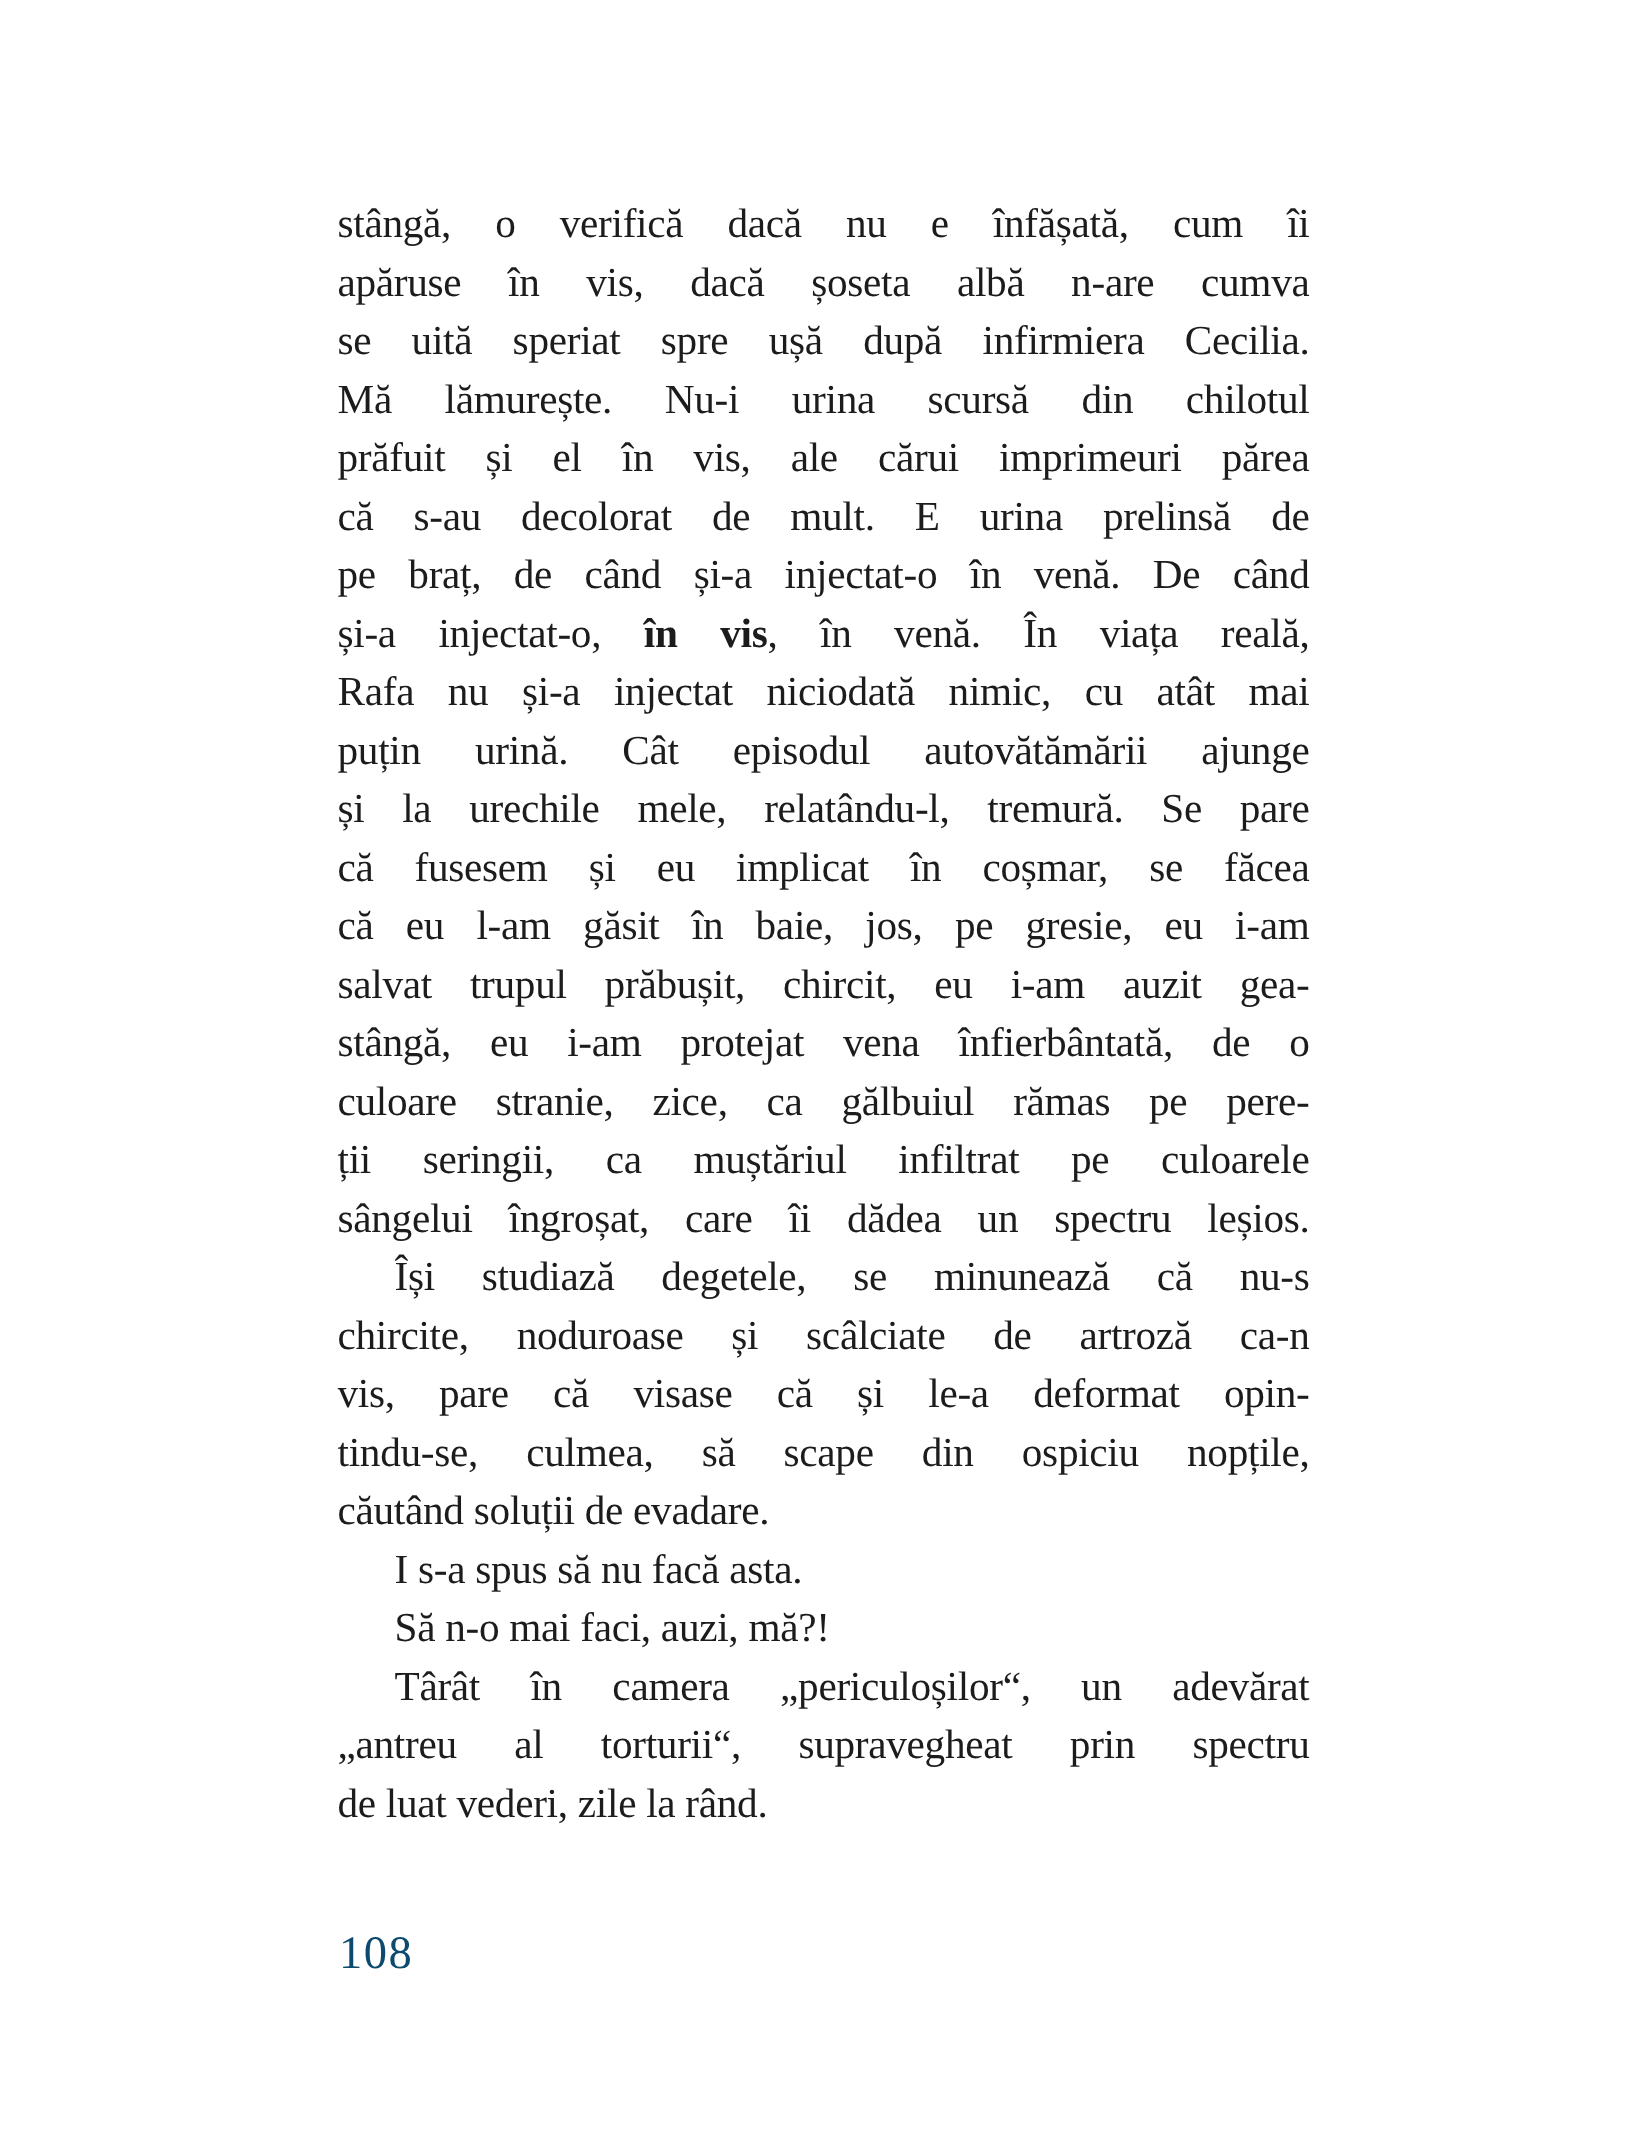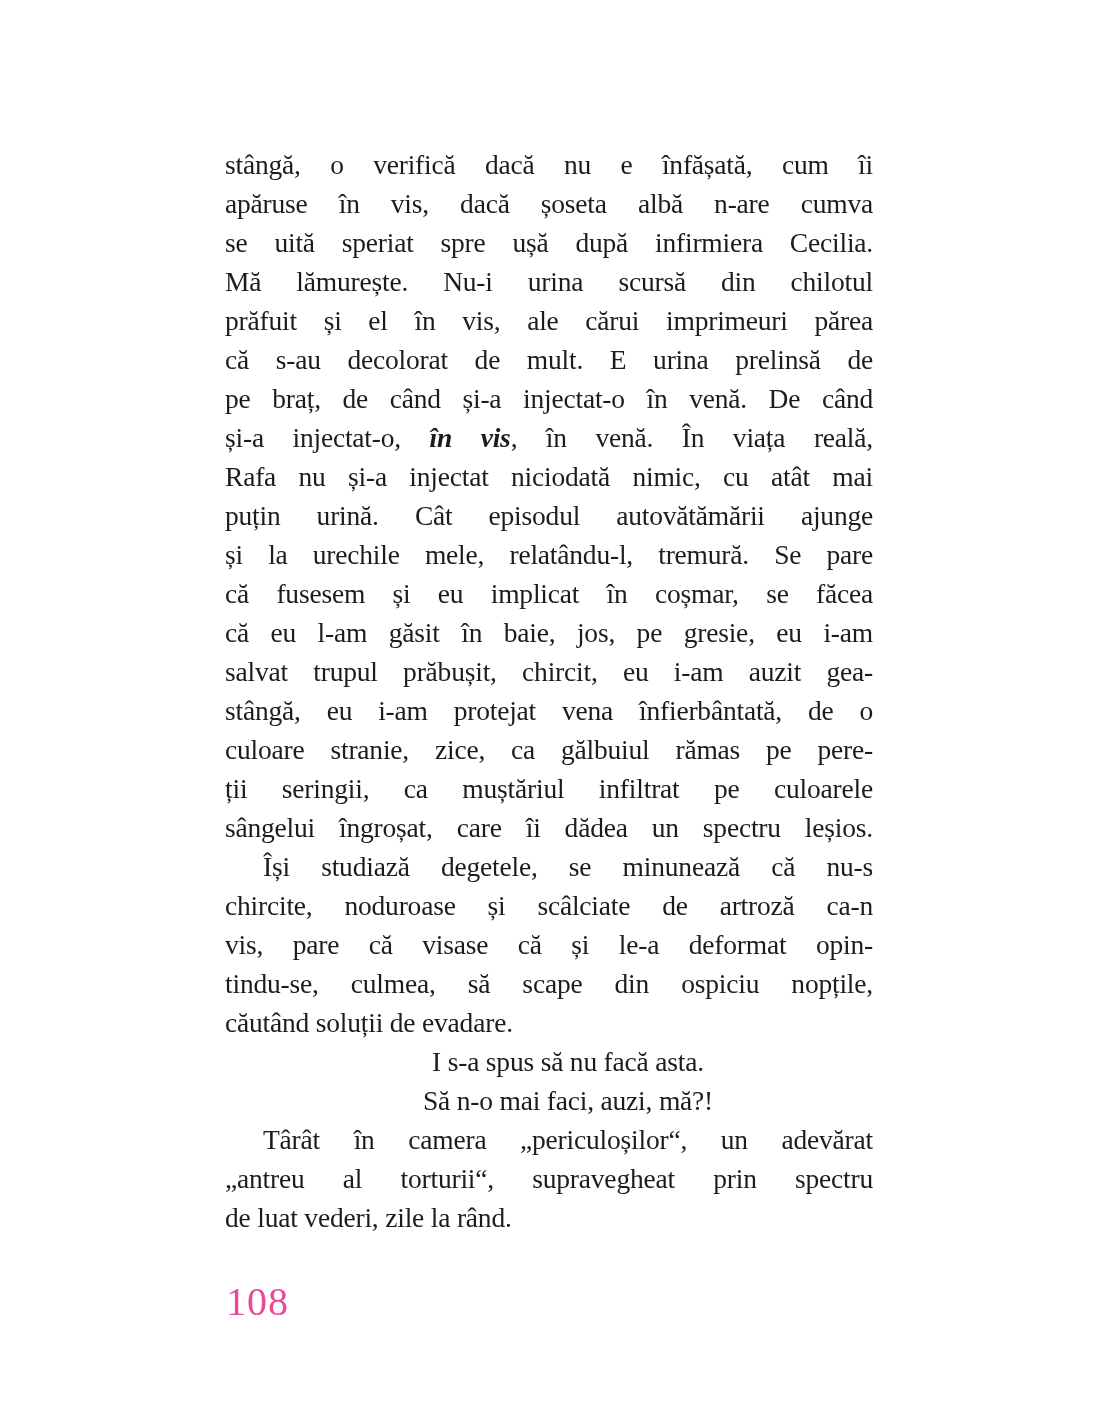--- a/index.html
+++ b/index.html
@@ -11,51 +11,49 @@
     position: relative;
     width: 1100px;
     height: 1422px;
     background: #ffffff;
     overflow: hidden;
     font-family: "Liberation Serif", serif;
   }
   .text-block {
     position: absolute;
     left: 225px;
-    top: 145px;
+    top: 129px;
     width: 648px;
     font-size: 27.5px;
     line-height: 39px;
     color: #1c1c1c;
     letter-spacing: -0.2px;
   }
   .line {
     height: 39px;
     overflow: hidden;
     white-space: normal;
   }
   .line.fill {
     text-align: justify;
     text-align-last: justify;
   }
   .line.indent {
     text-indent: 38px;
-    text-align: center;
   }
   .em {
-    font-style: italic;
     font-weight: bold;
   }
   .page-number {
     position: absolute;
     left: 226px;
     top: 1284px;
-    font-size: 40px;
+    font-size: 31px;
     line-height: 36px;
-    color: #ec4899;
+    color: #0c4a6e;
     font-feature-settings: "onum";
     letter-spacing: 1px;
   }
 </style>
 </head>
 <body>
 
 <div class="book-page">
   <div class="text-block" id="text-block">
       <div class="line fill"><span>stângă, o verifică dacă nu e înfășată, cum îi</span></div>

